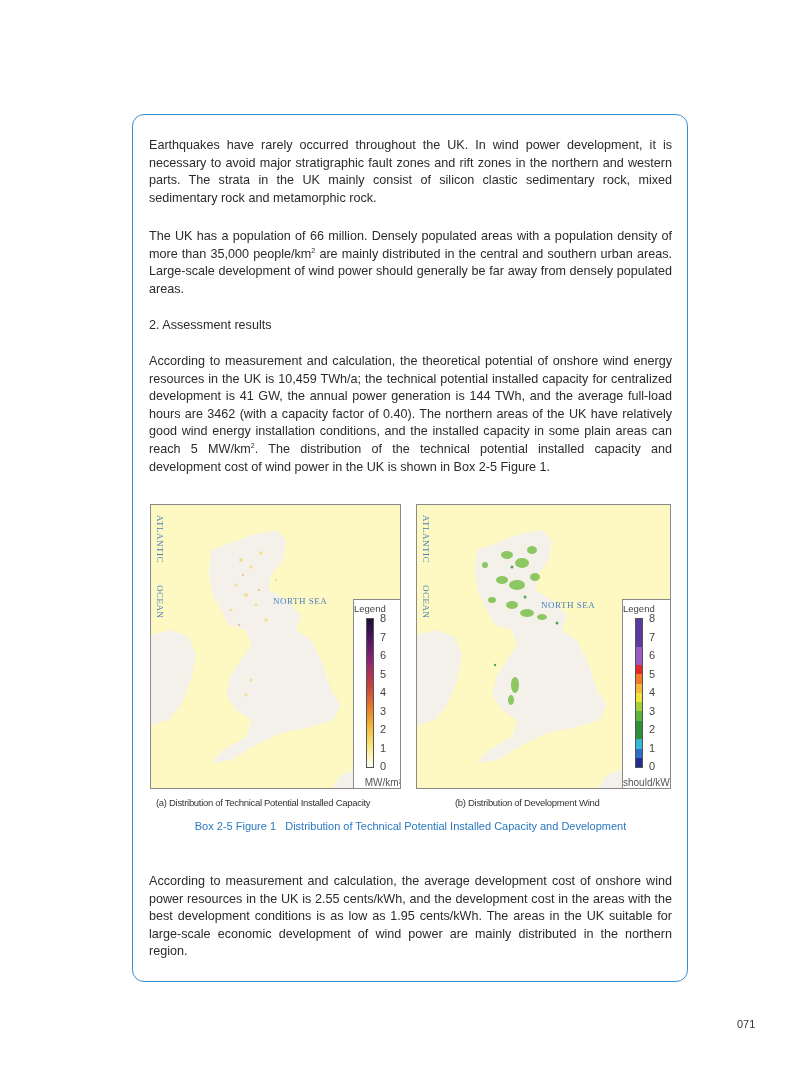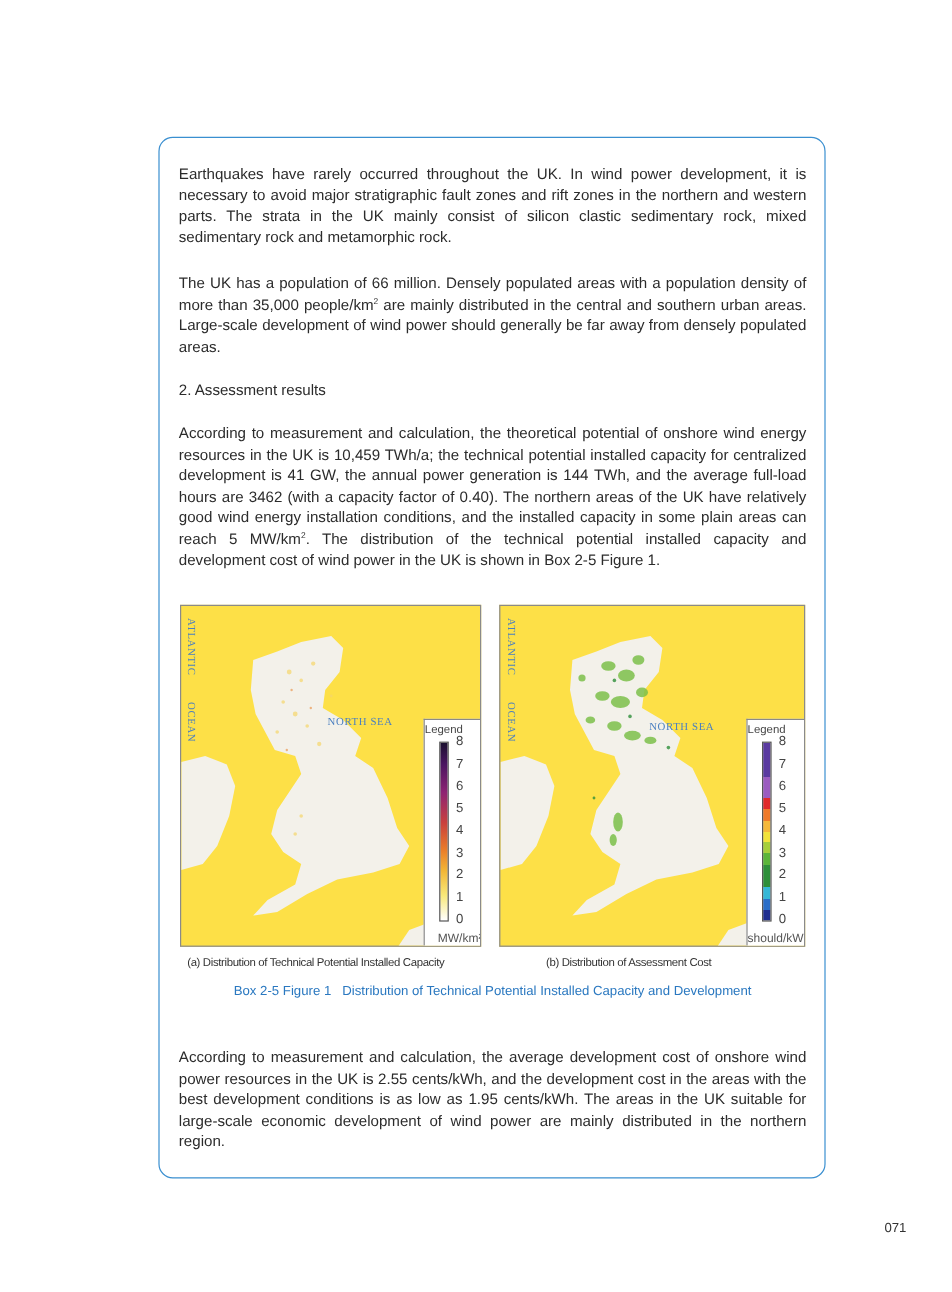--- a/index.html
+++ b/index.html
@@ -5,21 +5,21 @@
   html, body { margin: 0; padding: 0; background: #ffffff; }
   body { width: 793px; height: 1077px; position: relative; font-family: "Liberation Sans", sans-serif; color: #2b2b2b; overflow: hidden; }
   .box { position: absolute; left: 132px; top: 114px; width: 556px; height: 868px; border: 1.5px solid #3a8fd0; border-radius: 12px; box-sizing: border-box; }
   .para { position: absolute; left: 149px; width: 523px; font-size: 12.6px; line-height: 17.6px; text-align: justify; margin: 0; }
   .p1 { top: 137px; }
   .p2 { top: 228px; }
   .h2 { top: 317px; text-align: left; }
   .p3 { top: 353px; }
   .p4 { top: 873px; }
   sup { font-size: 7px; line-height: 0; vertical-align: 5px; }
-  .map { position: absolute; top: 504px; height: 285px; border: 1px solid #8a8a8a; box-sizing: border-box; background: #fde047; overflow: hidden; }
+  .map { position: absolute; top: 504px; height: 285px; border: 1px solid #8a8a8a; box-sizing: border-box; background: #fef9c3; overflow: hidden; }
   .map-a { left: 150px; width: 251px; }
   .map-b { left: 416px; width: 255px; }
   .map svg { position: absolute; left: 0; top: 0; }
   .sea-label { position: absolute; font-family: "Liberation Serif", serif; font-size: 9px; color: #4a7fc0; letter-spacing: 0.5px; }
   .atl { transform: rotate(90deg); transform-origin: left top; }
   .legend { position: absolute; background: #ffffff; border-left: 1px solid #8a8a8a; border-top: 1px solid #8a8a8a; box-sizing: border-box; }
   .legend-a { left: 202px; top: 94px; width: 49px; height: 191px; }
   .legend-b { left: 205px; top: 94px; width: 50px; height: 191px; }
   .legend-title { position: absolute; top: 3px; left: 0; width: 100%; text-align: left; font-size: 9.5px; color: #444; }
   .legend-bar { position: absolute; left: 12px; top: 18px; width: 8px; height: 150px; border: 1px solid #555; box-sizing: border-box; }
@@ -129,21 +129,21 @@
     <span class="tick" style="top:87px">4</span>
     <span class="tick" style="top:105.5px">3</span>
     <span class="tick" style="top:124px">2</span>
     <span class="tick" style="top:142.5px">1</span>
     <span class="tick" style="top:161px">0</span>
     <div class="legend-unit">should/kWh</div>
   </div>
 </div>
 
 <div class="subcap subcap-a">(a) Distribution of Technical Potential Installed Capacity</div>
-<div class="subcap subcap-b">(b) Distribution of Assessment Cost</div>
+<div class="subcap subcap-b">(b) Distribution of Development Wind</div>
 
 <div class="figcap">
   <div style="white-space:pre">Box 2-5 Figure 1   Distribution of Technical Potential Installed Capacity and Development</div>
 </div>
 
 <p class="para p4">According to measurement and calculation, the average development cost of onshore wind power resources in the UK is 2.55 cents/kWh, and the development cost in the areas with the best development conditions is as low as 1.95 cents/kWh. The areas in the UK suitable for large-scale economic development of wind power are mainly distributed in the northern region.</p>
 
 <div class="page-num">071</div>
 
 </body></html>

